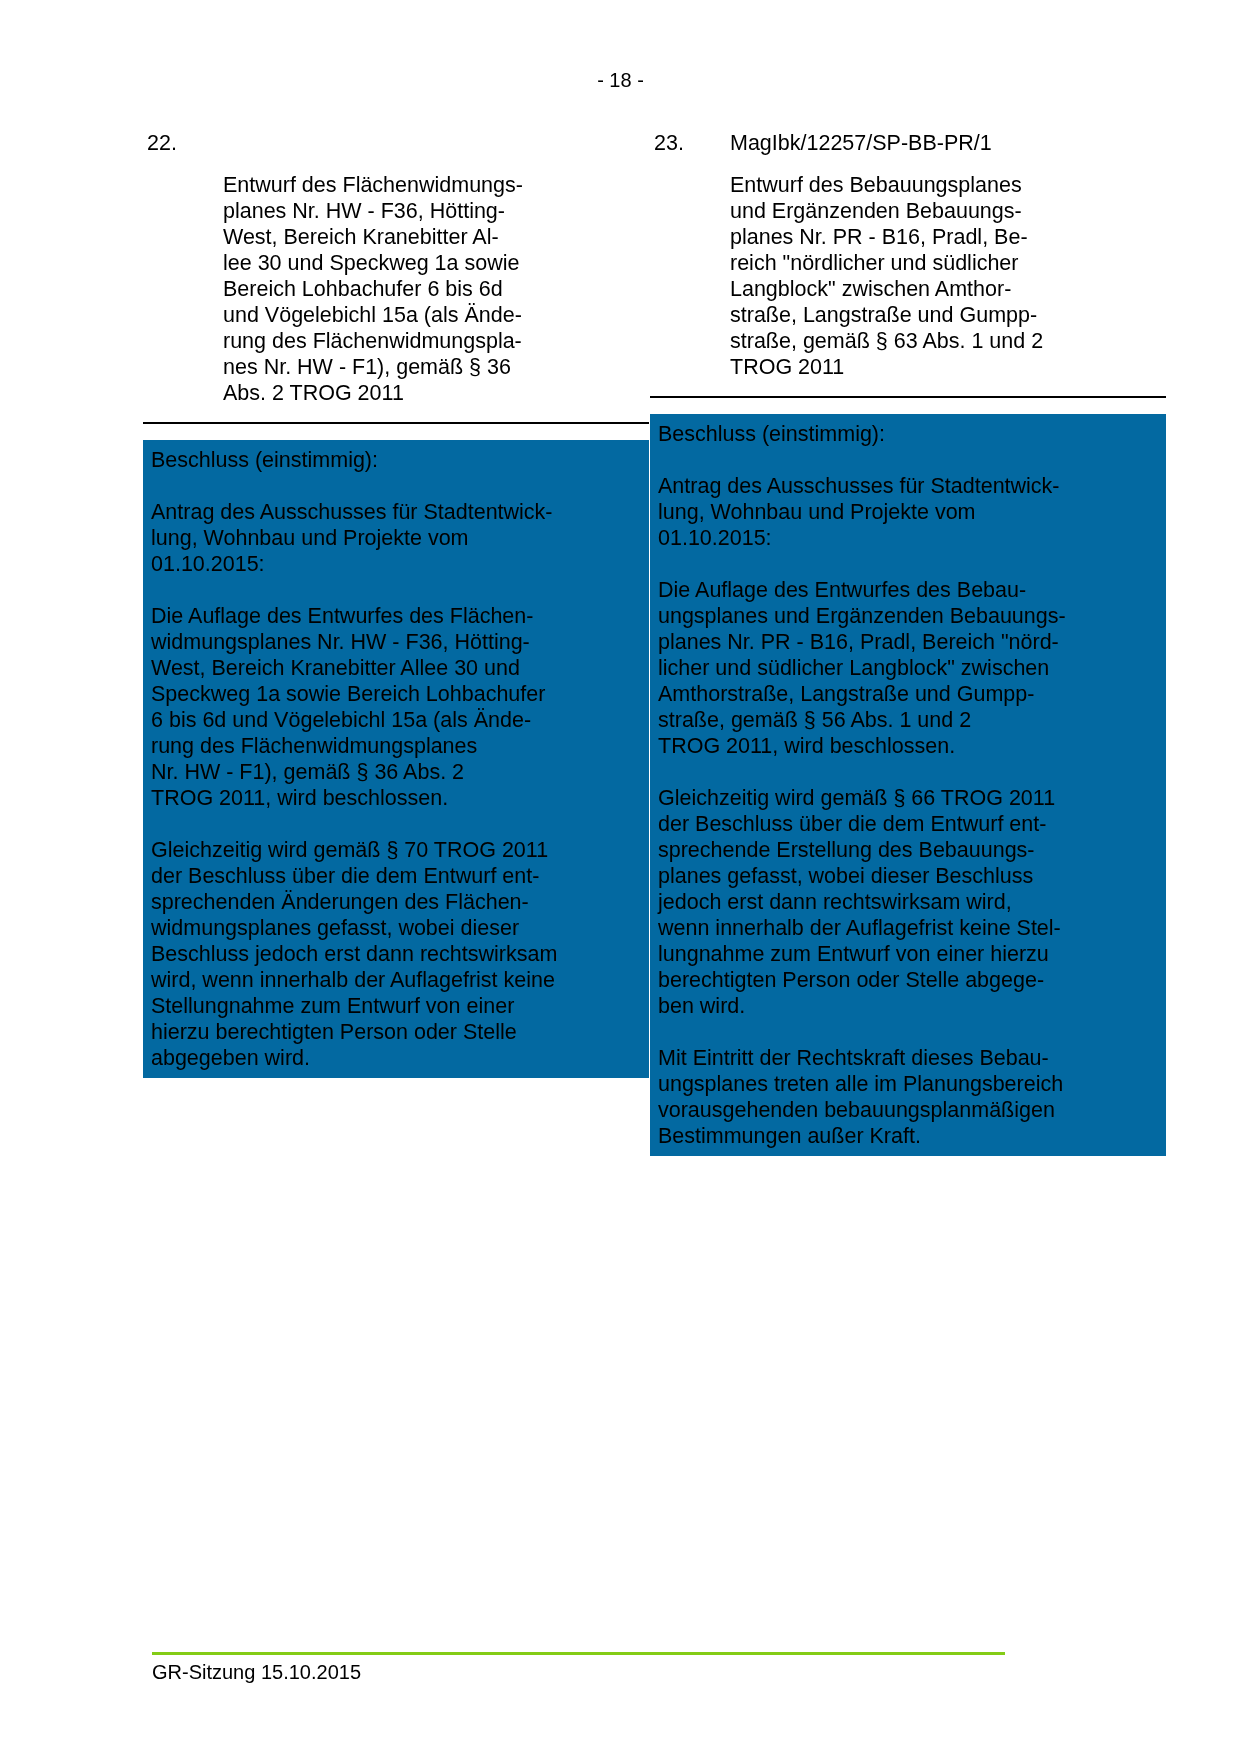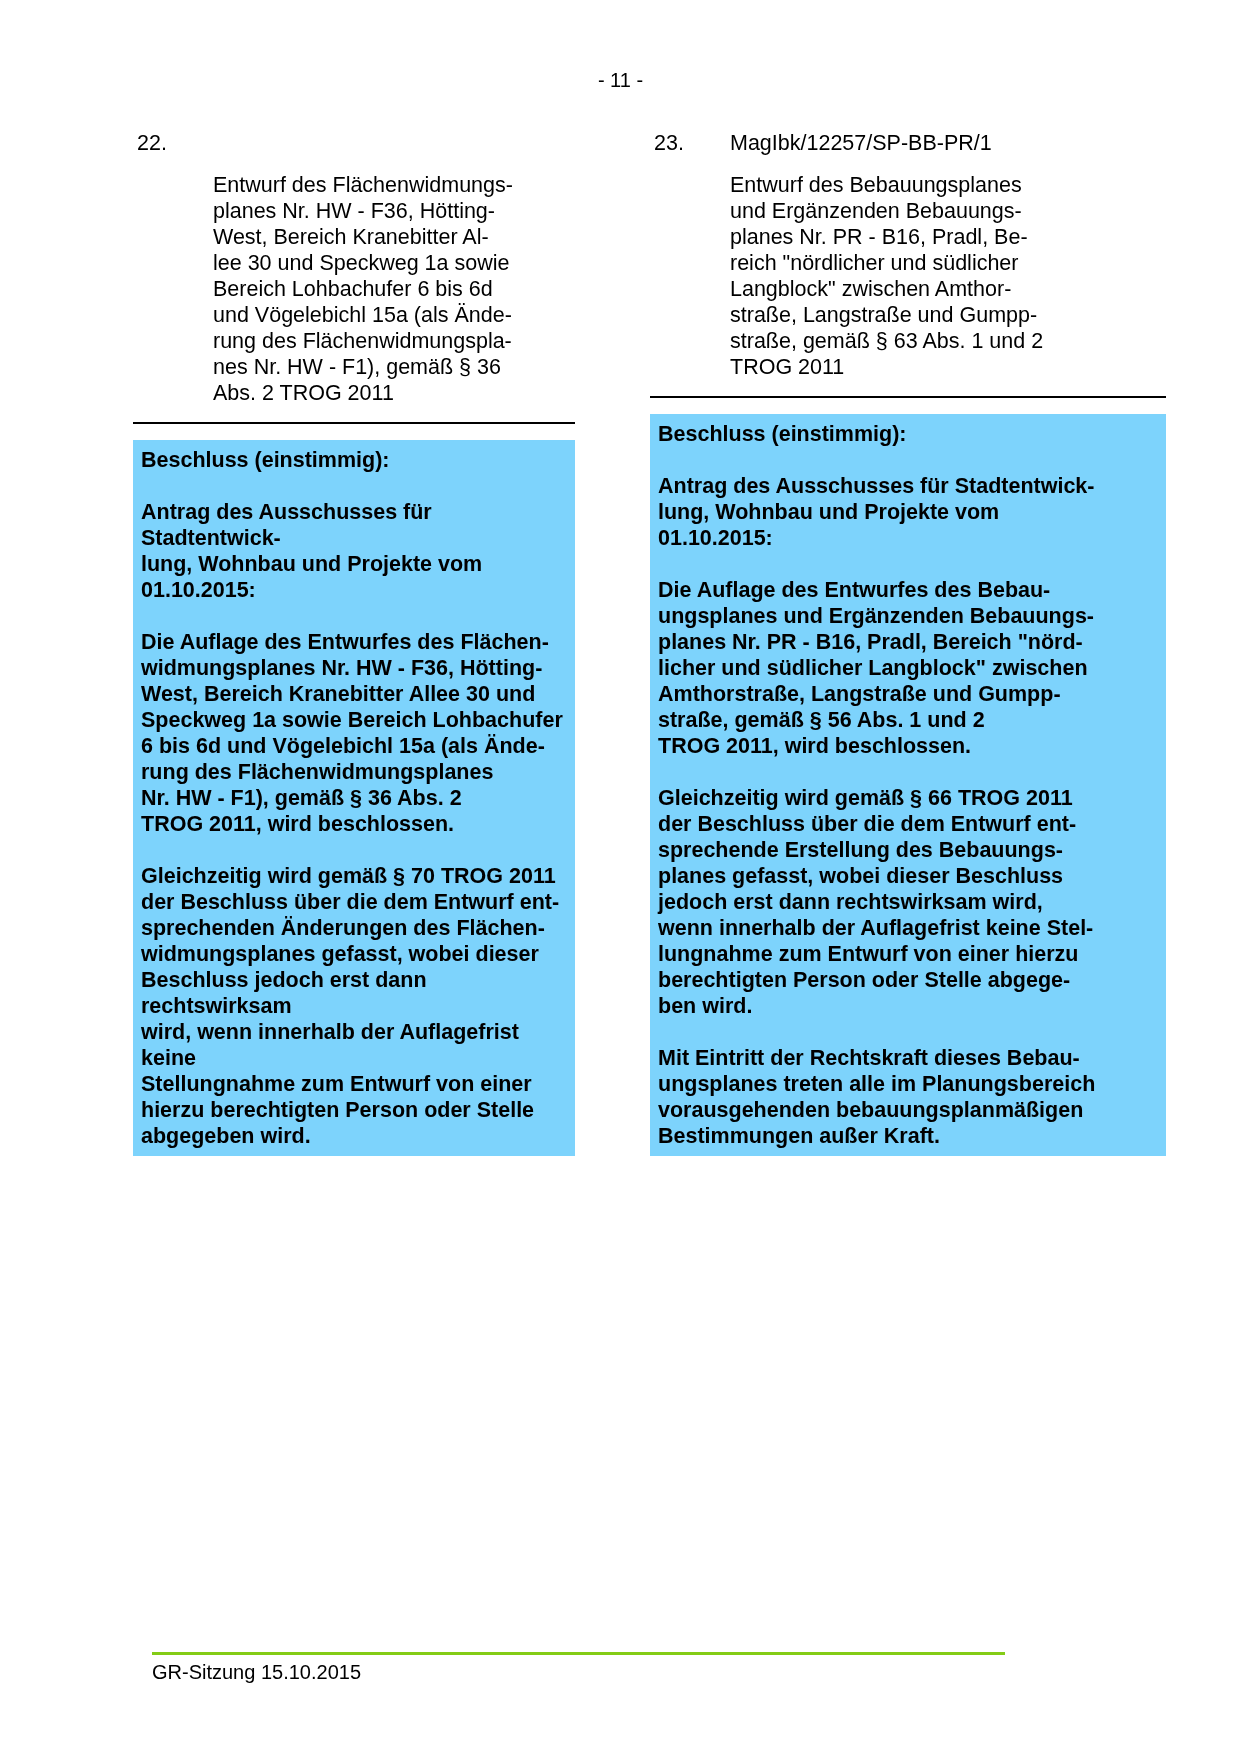--- a/index.html
+++ b/index.html
@@ -27,21 +27,21 @@
     left: 0;
     width: 1241px;
     text-align: center;
     font-size: 20px;
     line-height: 24px;
   }
   .column {
     position: absolute;
     top: 130px;
   }
-  .column.left  { left: 133px; width: 442px; }
+  .column.left  { left: 143px; width: 506px; }
   .column.right { left: 650px; width: 516px; }
 
   .item-head {
     display: flex;
     align-items: baseline;
   }
   .item-number {
     flex: 0 0 80px;
     padding-left: 4px;
     box-sizing: border-box;
@@ -53,23 +53,22 @@
     margin: 16px 0 0 80px;
     white-space: pre-line;
   }
   .head-rule {
     border-top: 2px solid #000000;
     margin-top: 16px;
     height: 0;
   }
   .resolution-box {
     margin-top: 16px;
-    background: #7dd3fc;
+    background: #0369a1;
     padding: 7px 8px 7px 8px;
-    font-weight: bold;
   }
   .resolution-box p {
     margin: 0;
     white-space: pre-line;
   }
   .resolution-box p + p {
     margin-top: 26px;
   }
   .footer {
     position: absolute;
@@ -80,21 +79,21 @@
     padding-top: 5px;
     font-size: 20px;
     line-height: 24px;
   }
 </style>
 </head>
 <body>
 
 <div class="page">
 
-  <div class="page-number">- 11 -</div>
+  <div class="page-number">- 18 -</div>
 
   <div class="column left">
     <div class="item-head">
       <span class="item-number">22.</span>
     </div>
     <div class="item-subject">Entwurf des Flächenwidmungs-
 planes Nr. HW - F36, Hötting-
 West, Bereich Kranebitter Al-
 lee 30 und Speckweg 1a sowie
 Bereich Lohbachufer 6 bis 6d

